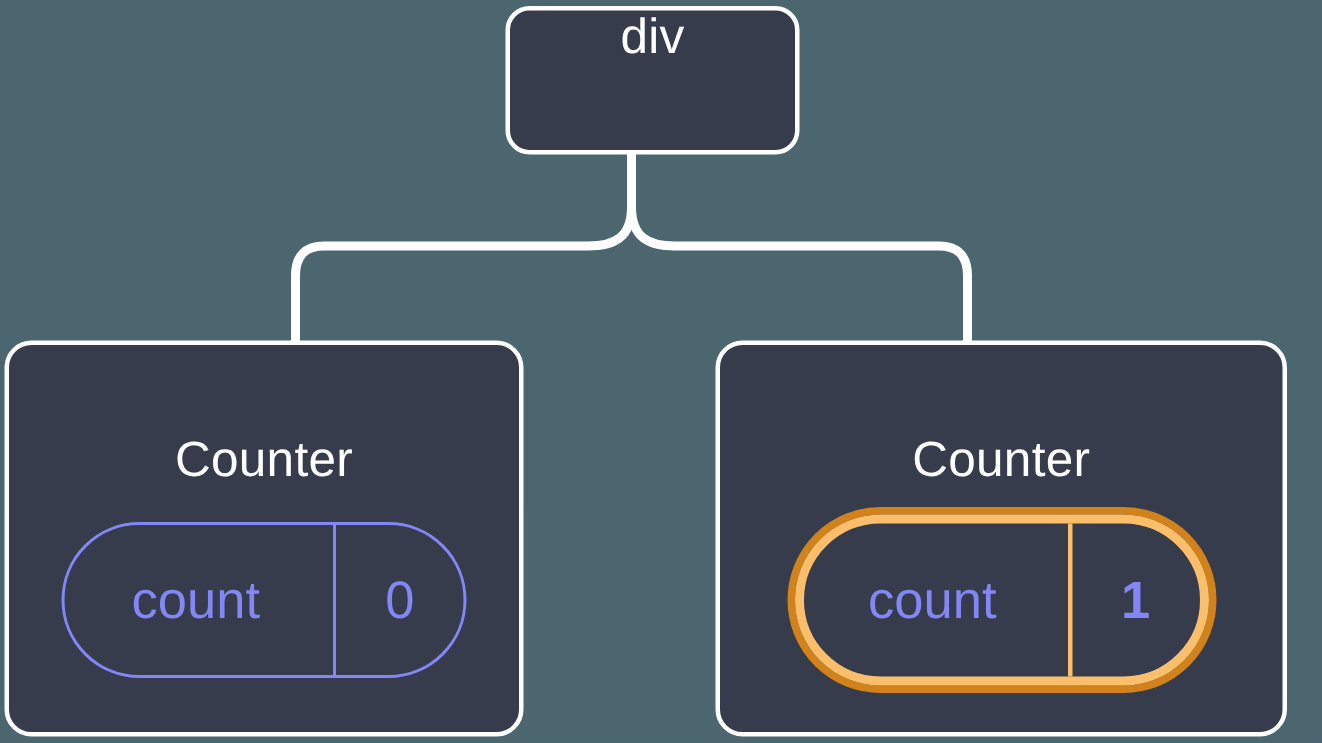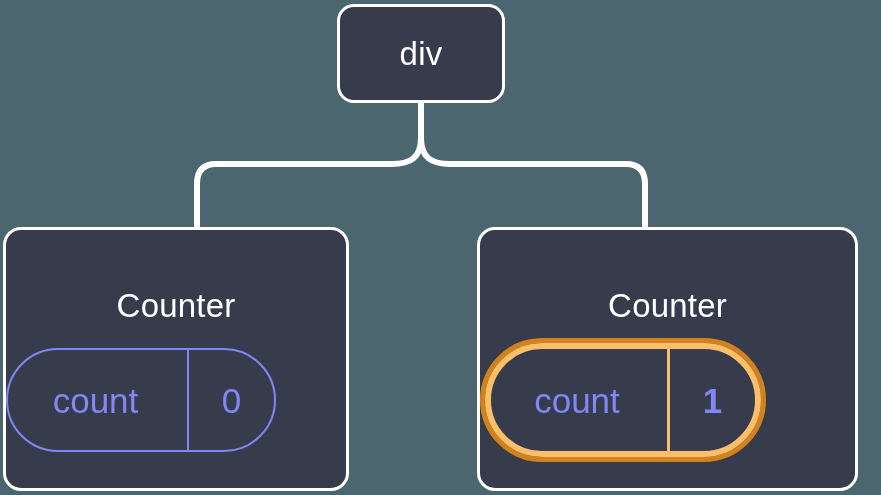--- a/index.html
+++ b/index.html
@@ -32,25 +32,26 @@
     box-sizing: border-box;
     background: #363c4c;
     border: 3px solid #ffffff;
     border-radius: 17px;
   }
 
   
   #node-root {
     left: 337px;
     top: 4px;
-    width: 168px;
+    width: 196px;
     height: 99px;
     display: flex;
-    align-items: center;
-    justify-content: center;
+    align-items: flex-start;
+    justify-content: center;
+    border-radius: 16px;
   }
   #node-root .node-label {
     color: #ffffff;
     font-size: 33px;
     font-weight: 400;
     letter-spacing: 0.2px;
     line-height: 1;
   }
 
   
@@ -78,21 +79,21 @@
     letter-spacing: 0.2px;
     line-height: 1;
   }
 
   
   .pill-wrap {
     position: absolute;
     left: 0;
     right: 0;
     display: flex;
-    justify-content: flex-start;
+    justify-content: center;
   }
   #node-counter-left .pill-wrap  { top: 118px; }
   #node-counter-right .pill-wrap { top: 108px; }
 
   .pill {
     position: relative;
     box-sizing: border-box;
     display: flex;
     align-items: stretch;
   }

